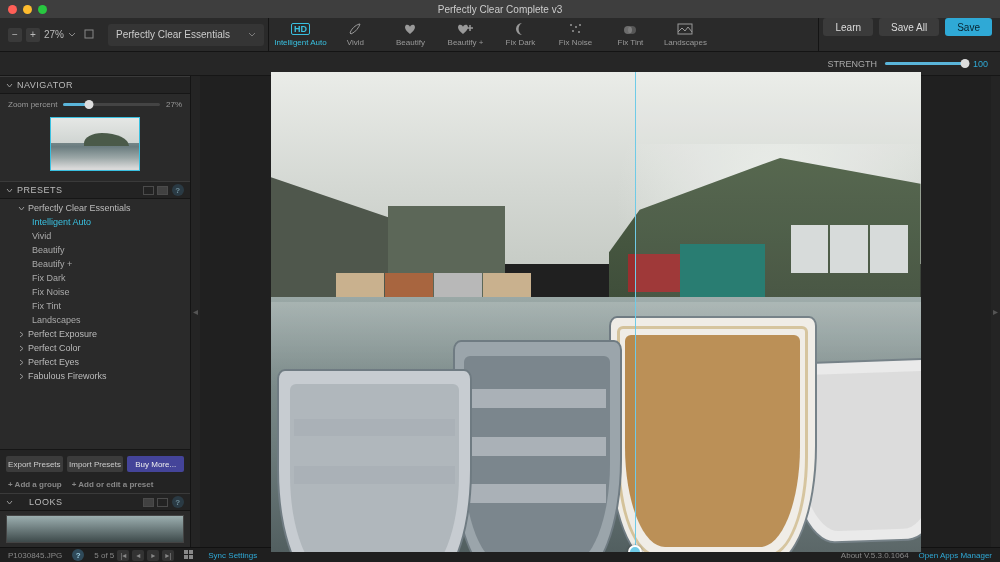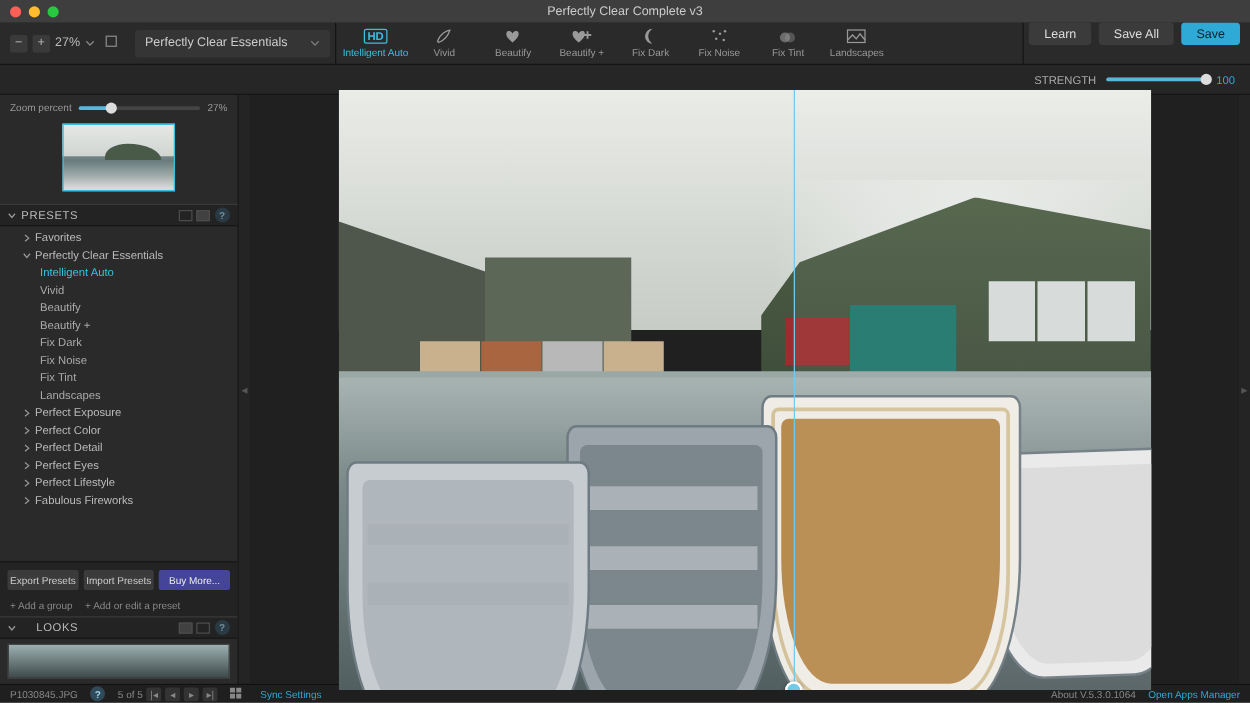--- a/index.html
+++ b/index.html
@@ -54,21 +54,21 @@
 .tree-item { display:flex; align-items:center; gap:4px; height:14px; padding:0 8px; font-size:9px; color:#bbb; cursor:pointer; }
 .tree-item.d1 { padding-left:18px; }
 .tree-item.d2 { padding-left:32px; color:#aaa; }
 .tree-item.active { color:#39c0e0; }
 .caret { width:6px; height:6px; display:inline-block; }
 .caret svg{display:block;}
 
 .presets-actions { display:flex; gap:4px; padding:6px; background:#232323; border-top:1px solid #161616;}
 .btn-sm { flex:1; background:#3b3b3b; border:none; color:#ccc; font-size:8px; height:16px; border-radius:2px; cursor:pointer;}
 .btn-sm.buy{ background:#449; color:#eee;}
-.row-links { display:flex; gap:10px; padding:2px 8px 4px; font-size:8px; color:#888; background:#232323;}
+.row-links { display:flex; gap:10px; padding:2px 8px 4px; font-size:8px; color:#888; background:#232323;font-weight:bold;}
 .row-links span{cursor:pointer;}
 
 .looks-panel { }
 .looks-thumb { height:28px; background:linear-gradient(#9cafb0,#3e4a4b); margin:4px 6px; border:1px solid #444;}
 
 .edge-handle{ width:9px; background:#242424; display:flex; align-items:center; justify-content:center; color:#555; cursor:pointer;}
 
 .canvas-wrap{ flex:1; background:#202020; display:flex; align-items:center; justify-content:center; position:relative; }
 .canvas{ width:650px; height:480px; position:relative; overflow:hidden; }
 .photo-base{ position:absolute; inset:0; }
@@ -238,20 +238,26 @@
     <div class="fill" id="strength-fill" style="width: 100%;"></div>
     <div class="knob" id="strength-knob" style="left: 100%;"></div>
   </div>
   <span style="color:#2fa9d6;">100</span>
 </div>
 
 <div class="main">
 
   <div class="sidebar">
 
+    <div class="panel-head">
+      <svg width="7" height="7">
+          <path d="M1 2l2.5 3L6 2" stroke="#999" fill="none"></path>
+        </svg>
+      <span style="margin-left:4px;">NAVIGATOR</span>
+    </div>
     <div class="navigator-body">
       <div class="zoom-row">
         <span>Zoom percent</span>
         <div class="slider">
           <div class="fill" id="nav-fill" style="width: 27%;"></div>
           <div class="knob" id="nav-knob" style="left: 27%;"></div>
         </div>
         <span>27%</span>
       </div>
       <div class="thumb-box">
@@ -268,28 +274,20 @@
         </svg>
       <span style="margin-left:4px;">PRESETS</span>
       <span class="sp"></span>
       <span class="viewicons hic">
           <span></span>
           <span class="on"></span>
         </span>
       <span class="help hic">?</span>
     </div>
     <div class="presets-body" id="presets-tree">
-        <div class="tree-item d1">
-          <span class="caret">
-            <svg width="7" height="7">
-              <path d="M2 1l3 2.5L2 6" stroke="#999" fill="none"></path>
-            </svg>
-          </span>
-          <span>Favorites</span>
-        </div>
         <div class="tree-item d1">
           <span class="caret">
             <svg width="7" height="7">
               <path d="M1 2l2.5 3L6 2" stroke="#999" fill="none"></path>
             </svg>
           </span>
           <span>Perfectly Clear Essentials</span>
         </div>
         <div class="tree-item d2 active">
           <span>Intelligent Auto</span>
@@ -330,37 +328,21 @@
             </svg>
           </span>
           <span>Perfect Color</span>
         </div>
         <div class="tree-item d1">
           <span class="caret">
             <svg width="7" height="7">
               <path d="M2 1l3 2.5L2 6" stroke="#999" fill="none"></path>
             </svg>
           </span>
-          <span>Perfect Detail</span>
-        </div>
-        <div class="tree-item d1">
-          <span class="caret">
-            <svg width="7" height="7">
-              <path d="M2 1l3 2.5L2 6" stroke="#999" fill="none"></path>
-            </svg>
-          </span>
           <span>Perfect Eyes</span>
-        </div>
-        <div class="tree-item d1">
-          <span class="caret">
-            <svg width="7" height="7">
-              <path d="M2 1l3 2.5L2 6" stroke="#999" fill="none"></path>
-            </svg>
-          </span>
-          <span>Perfect Lifestyle</span>
         </div>
         <div class="tree-item d1">
           <span class="caret">
             <svg width="7" height="7">
               <path d="M2 1l3 2.5L2 6" stroke="#999" fill="none"></path>
             </svg>
           </span>
           <span>Fabulous Fireworks</span>
         </div>
       </div>

